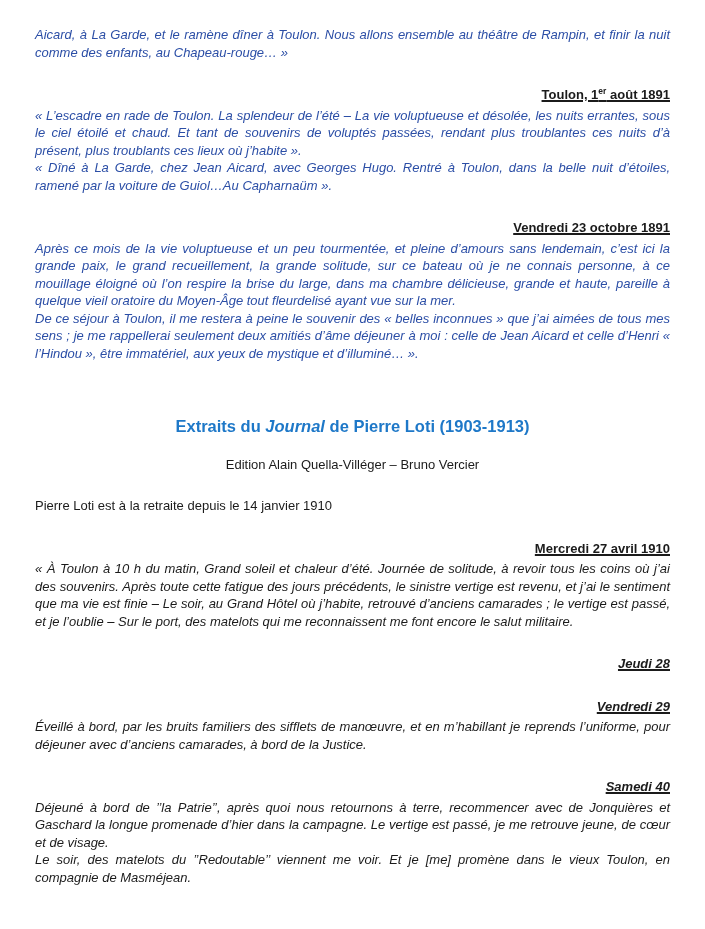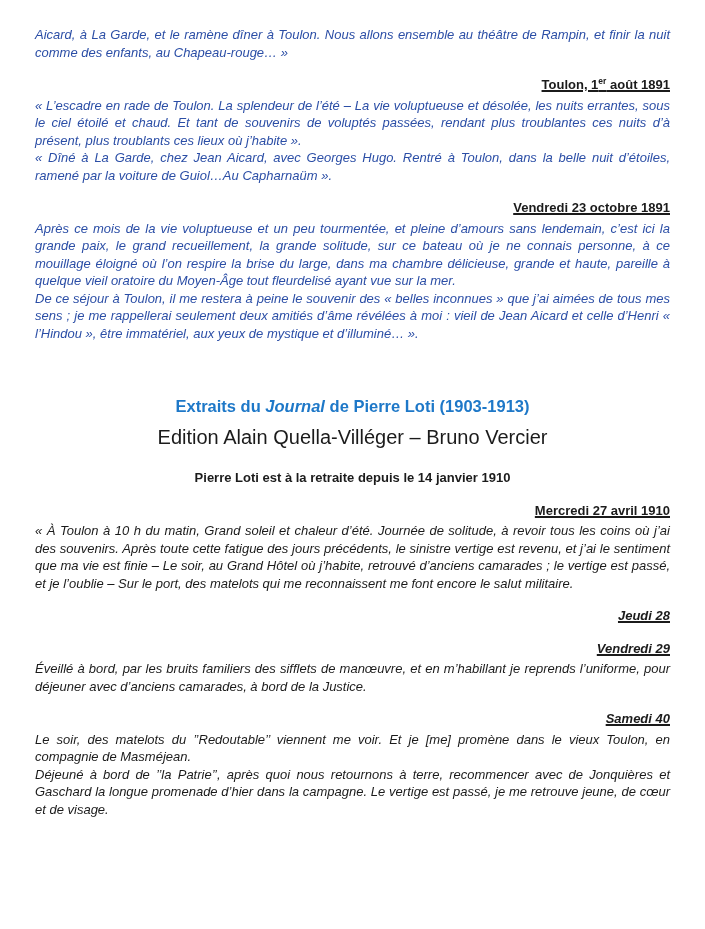--- a/index.html
+++ b/index.html
@@ -37,84 +37,83 @@
     font-style: italic;
   }
   .date-head {
     font-size: 13px;
     line-height: 17.5px;
     text-align: right;
     font-weight: bold;
     text-decoration: underline;
     text-decoration-thickness: 1.5px;
     color: var(--ink, #1b1b1b);
-    margin: 15px 0 3px 0;
+    margin: 25px 0 3px 0;
   }
   .date-head.italic { font-style: italic; }
   .date-head sup {
     font-size: 8.5px;
     line-height: 0;
     vertical-align: super;
   }
   .section-title {
     margin-top: 54px;
     text-align: center;
     font-size: 16.5px;
     line-height: 20px;
     font-weight: bold;
     color: var(--heading-blue, #1E78C8);
   }
   .section-title .it { font-style: italic; }
   .edition-line {
-    margin-top: 12px;
+    margin-top: 20px;
     text-align: center;
-    font-size: 20px;
+    font-size: 13px;
     line-height: 18px;
     color: var(--ink, #1b1b1b);
   }
   .retirement-note {
     margin-top: 23px;
-    text-align: center;
     font-size: 13px;
     line-height: 17.5px;
-    font-weight: bold;
+    font-weight: normal;
     color: var(--ink, #1b1b1b);
   }
 </style>
 </head>
 <body>
 
 <div class="page">
 
   <p class="para blue-journal">Aicard, à La Garde, et le ramène dîner à Toulon. Nous allons ensemble au théâtre de Rampin, et finir la nuit comme des enfants, au Chapeau-rouge… »</p>
 
   <div class="date-head"><span>Toulon, 1</span><sup>er</sup><span> août 1891</span></div>
   <p class="para blue-journal">« L’escadre en rade de Toulon. La splendeur de l’été – La vie voluptueuse et désolée, les nuits errantes, sous le ciel étoilé et chaud. Et tant de souvenirs de voluptés passées, rendant plus troublantes ces nuits d’à présent, plus troublants ces lieux où j’habite ».</p>
 
   <p class="para blue-journal">« Dîné à La Garde, chez Jean Aicard, avec Georges Hugo. Rentré à Toulon, dans la belle nuit d’étoiles, ramené par la voiture de Guiol…Au Capharnaüm ».</p>
 
   <div class="date-head">Vendredi 23 octobre 1891</div>
   <div class="para blue-journal">
     <div class="seg">Après ce mois de la vie voluptueuse et un peu tourmentée, et pleine d’amours sans lendemain, c’est ici la grande paix, le grand recueillement, la grande solitude, sur ce bateau où je ne connais personne, à ce mouillage éloigné où l’on respire la brise du large, dans ma chambre délicieuse, grande et haute, pareille à quelque vieil oratoire du Moyen-Âge tout fleurdelisé ayant vue sur la mer.</div>
-    <div class="seg">De ce séjour à Toulon, il me restera à peine le souvenir des « belles inconnues » que j’ai aimées de tous mes sens ; je me rappellerai seulement deux amitiés d’âme révélées à moi : vieil de Jean Aicard et celle d’Henri « l’Hindou », être immatériel, aux yeux de mystique et d’illuminé… ».</div>
+    <div class="seg">De ce séjour à Toulon, il me restera à peine le souvenir des « belles inconnues » que j’ai aimées de tous mes sens ; je me rappellerai seulement deux amitiés d’âme déjeuner à moi : celle de Jean Aicard et celle d’Henri « l’Hindou », être immatériel, aux yeux de mystique et d’illuminé… ».</div>
   </div>
 
   <div class="section-title"><span>Extraits du </span><span class="it">Journal</span><span> de Pierre Loti (1903-1913)</span></div>
   <div class="edition-line">Edition Alain Quella-Villéger – Bruno Vercier</div>
   <div class="retirement-note">Pierre Loti est à la retraite depuis le 14 janvier 1910</div>
 
   <div class="date-head">Mercredi 27 avril 1910</div>
   <p class="para ink-journal">« À Toulon à 10 h du matin, Grand soleil et chaleur d’été. Journée de solitude, à revoir tous les coins où j’ai des souvenirs. Après toute cette fatigue des jours précédents, le sinistre vertige est revenu, et j’ai le sentiment que ma vie est finie – Le soir, au Grand Hôtel où j’habite, retrouvé d’anciens camarades ; le vertige est passé, et je l’oublie – Sur le port, des matelots qui me reconnaissent me font encore le salut militaire.</p>
 
   <div class="date-head italic">Jeudi 28</div>
 
   <div class="date-head italic">Vendredi 29</div>
   <div class="para ink-journal">
     <div class="seg">Éveillé à bord, par les bruits familiers des sifflets de manœuvre, et en m’habillant je reprends l’uniforme, pour déjeuner avec d’anciens camarades, à bord de la Justice.</div>
   </div>
 
   <div class="date-head italic">Samedi 40</div>
   <div class="para ink-journal">
+    <div class="seg">Déjeuné à bord de ’’la Patrie’’, après quoi nous retournons à terre, recommencer avec de Jonquières et Gaschard la longue promenade d’hier dans la campagne. Le vertige est passé, je me retrouve jeune, de cœur et de visage.</div>
     <div class="seg">Le soir, des matelots du ’’Redoutable’’ viennent me voir. Et je [me] promène dans le vieux Toulon, en compagnie de Masméjean.</div>
-    <div class="seg">Déjeuné à bord de ’’la Patrie’’, après quoi nous retournons à terre, recommencer avec de Jonquières et Gaschard la longue promenade d’hier dans la campagne. Le vertige est passé, je me retrouve jeune, de cœur et de visage.</div>
   </div>
 
 </div>
 
 </body></html>

